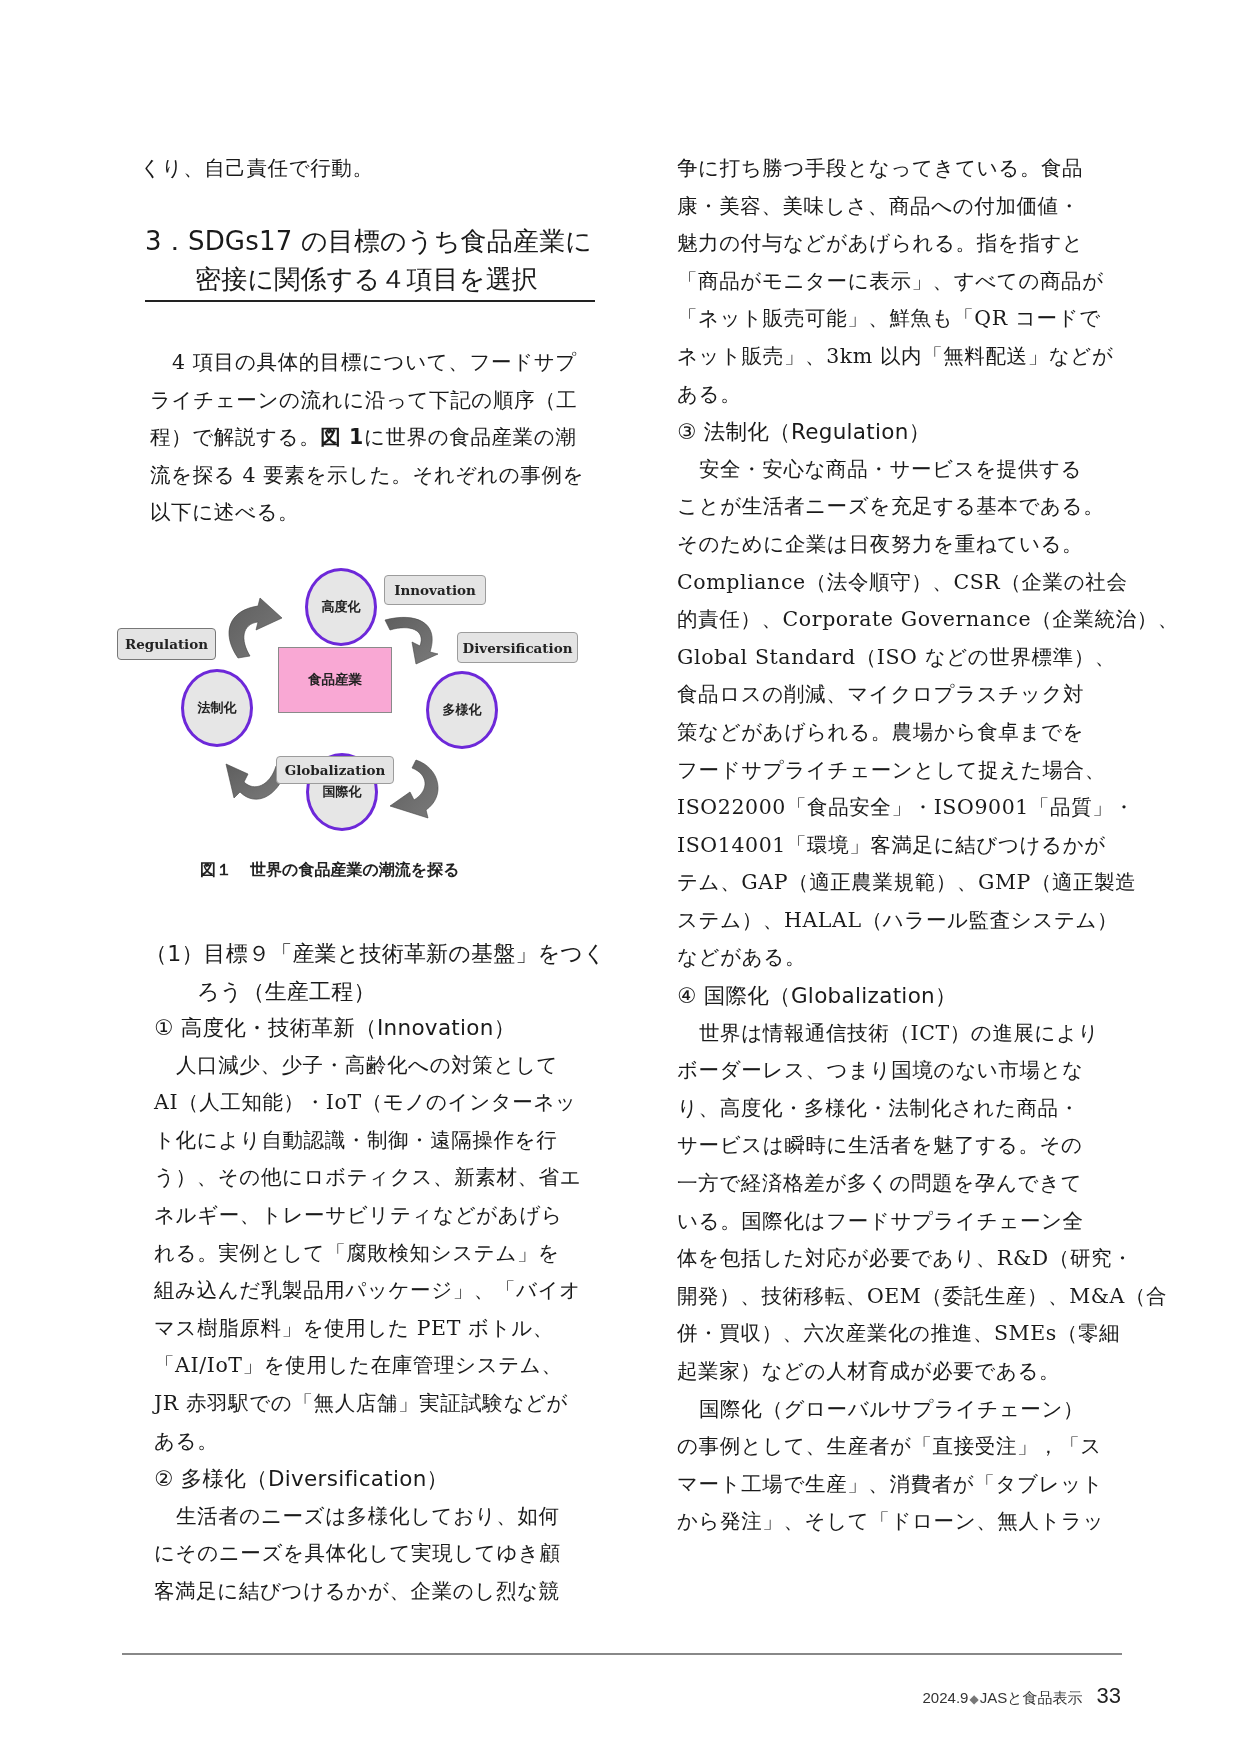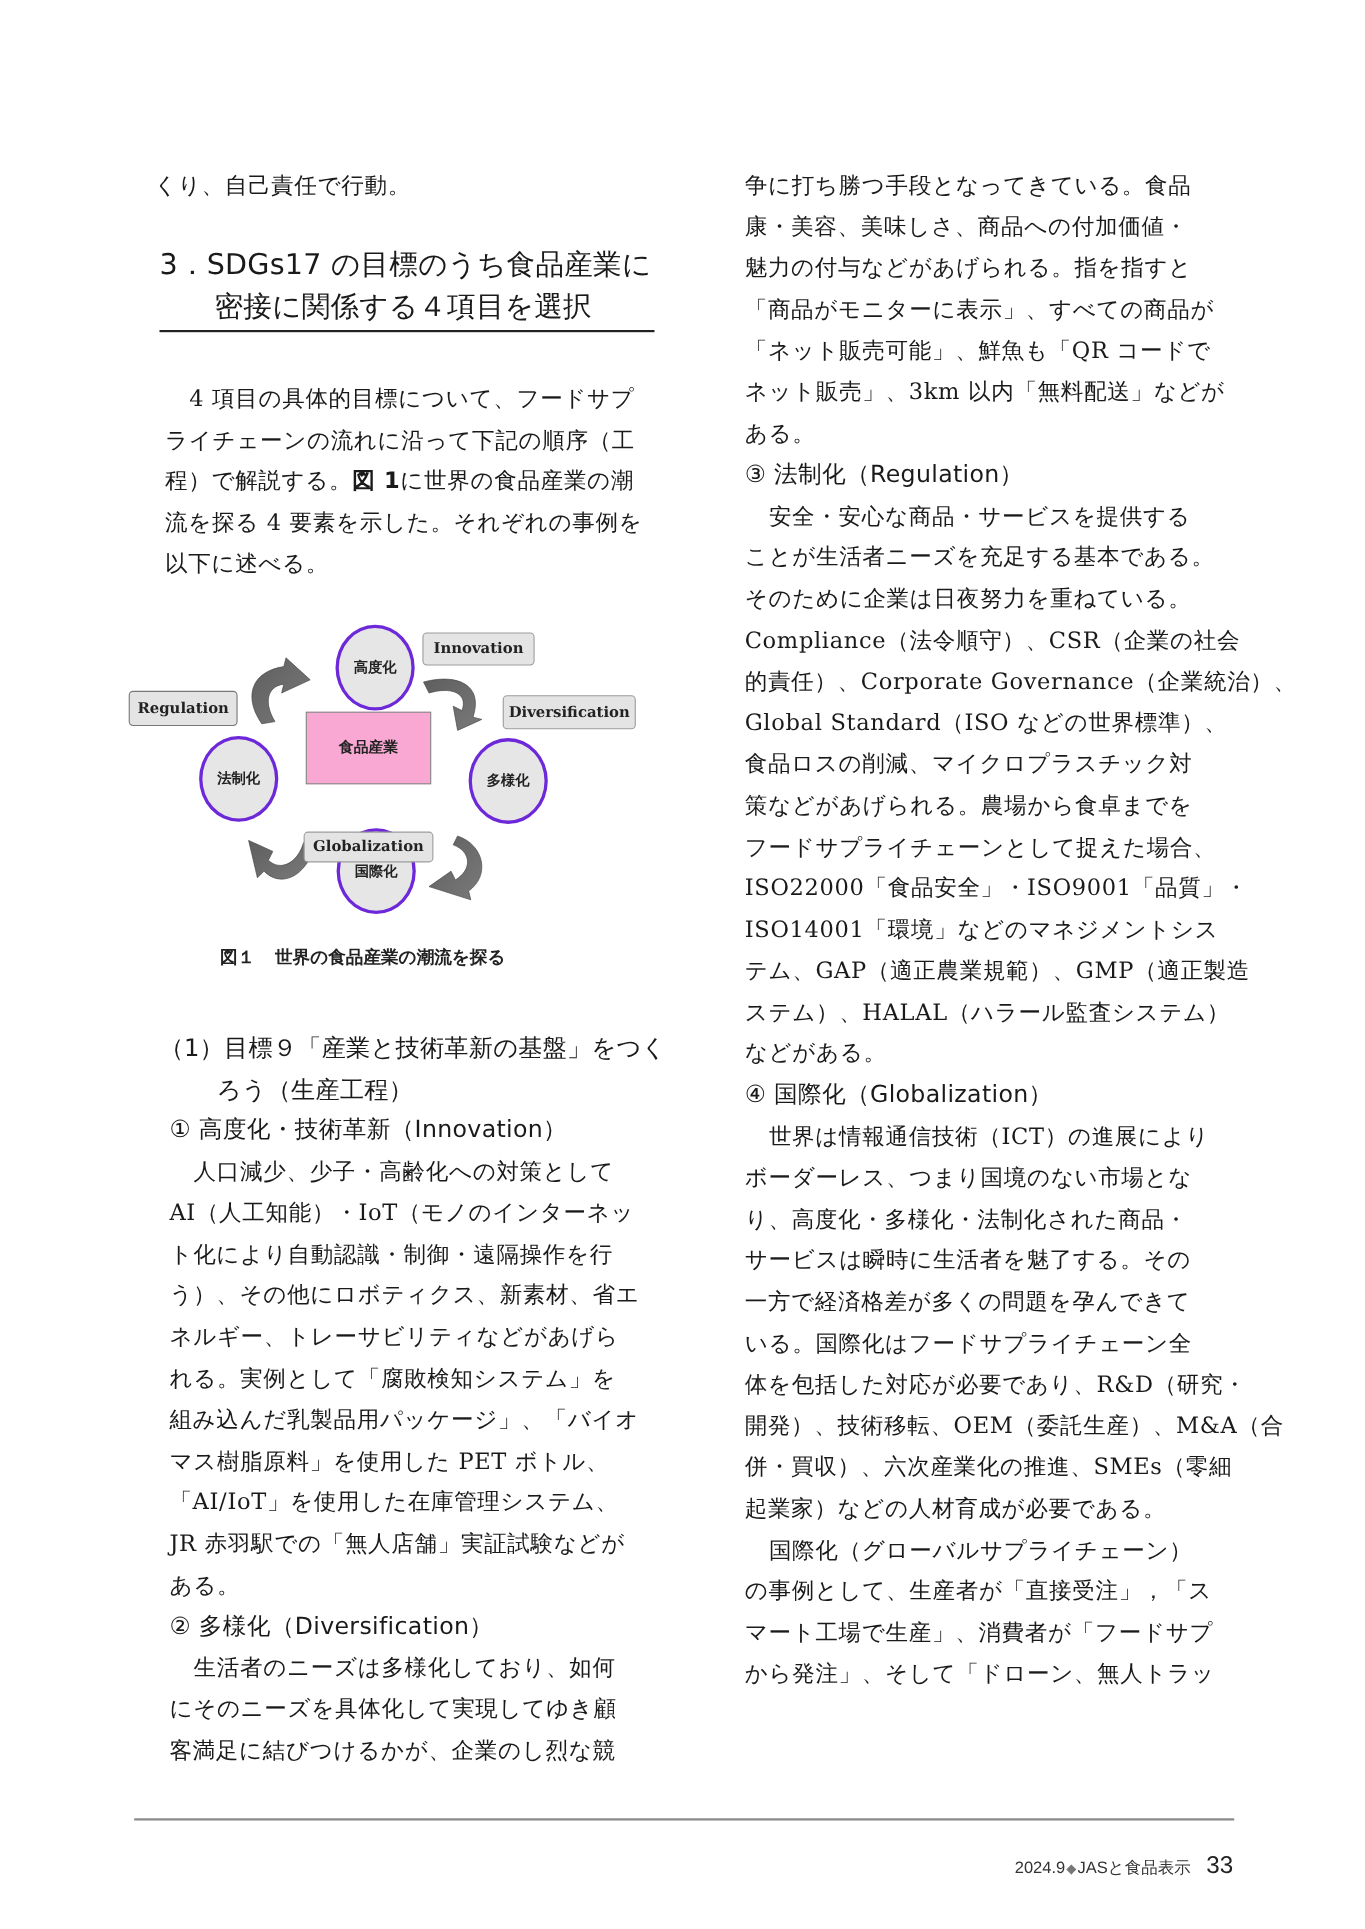--- a/index.html
+++ b/index.html
@@ -131,38 +131,38 @@
   <span class="line body-line indent">安全・安心な商品・サービスを提供する</span>
   <span class="line body-line">ことが生活者ニーズを充足する基本である。</span>
   <span class="line body-line">そのために企業は日夜努力を重ねている。</span>
   <span class="line body-line">Compliance（法令順守）、CSR（企業の社会</span>
   <span class="line body-line">的責任）、Corporate Governance（企業統治）、</span>
   <span class="line body-line">Global Standard（ISO などの世界標準）、</span>
   <span class="line body-line">食品ロスの削減、マイクロプラスチック対</span>
   <span class="line body-line">策などがあげられる。農場から食卓までを</span>
   <span class="line body-line">フードサプライチェーンとして捉えた場合、</span>
   <span class="line body-line">ISO22000「食品安全」・ISO9001「品質」・</span>
-  <span class="line body-line">ISO14001「環境」などのマネジメントシス</span>
+  <span class="line body-line">ISO14001「環境」客満足に結びつけるかが</span>
   <span class="line body-line">テム、GAP（適正農業規範）、GMP（適正製造</span>
   <span class="line body-line">ステム）、HALAL（ハラール監査システム）</span>
   <span class="line body-line">などがある。</span>
 
   <span class="line sub-heading">④ 国際化（Globalization）</span>
   <span class="line body-line indent">世界は情報通信技術（ICT）の進展により</span>
   <span class="line body-line">ボーダーレス、つまり国境のない市場とな</span>
   <span class="line body-line">り、高度化・多様化・法制化された商品・</span>
   <span class="line body-line">サービスは瞬時に生活者を魅了する。その</span>
   <span class="line body-line">一方で経済格差が多くの問題を孕んできて</span>
   <span class="line body-line">いる。国際化はフードサプライチェーン全</span>
   <span class="line body-line">体を包括した対応が必要であり、R&amp;D（研究・</span>
   <span class="line body-line">開発）、技術移転、OEM（委託生産）、M&amp;A（合</span>
   <span class="line body-line">併・買収）、六次産業化の推進、SMEs（零細</span>
   <span class="line body-line">起業家）などの人材育成が必要である。</span>
   <span class="line body-line indent">国際化（グローバルサプライチェーン）</span>
   <span class="line body-line">の事例として、生産者が「直接受注」，「ス</span>
-  <span class="line body-line">マート工場で生産」、消費者が「フードサプ</span>
+  <span class="line body-line">マート工場で生産」、消費者が「タブレット</span>
   <span class="line body-line">から発注」、そして「ドローン、無人トラッ</span>
 </div>
 
 <div class="footer-rule"></div>
 <div class="footer">
   <span class="issue">2024.9</span><span class="diamond">◆</span><span class="issue">JASと食品表示</span><span class="page-num">33</span>
 </div>
 
 </body></html>

